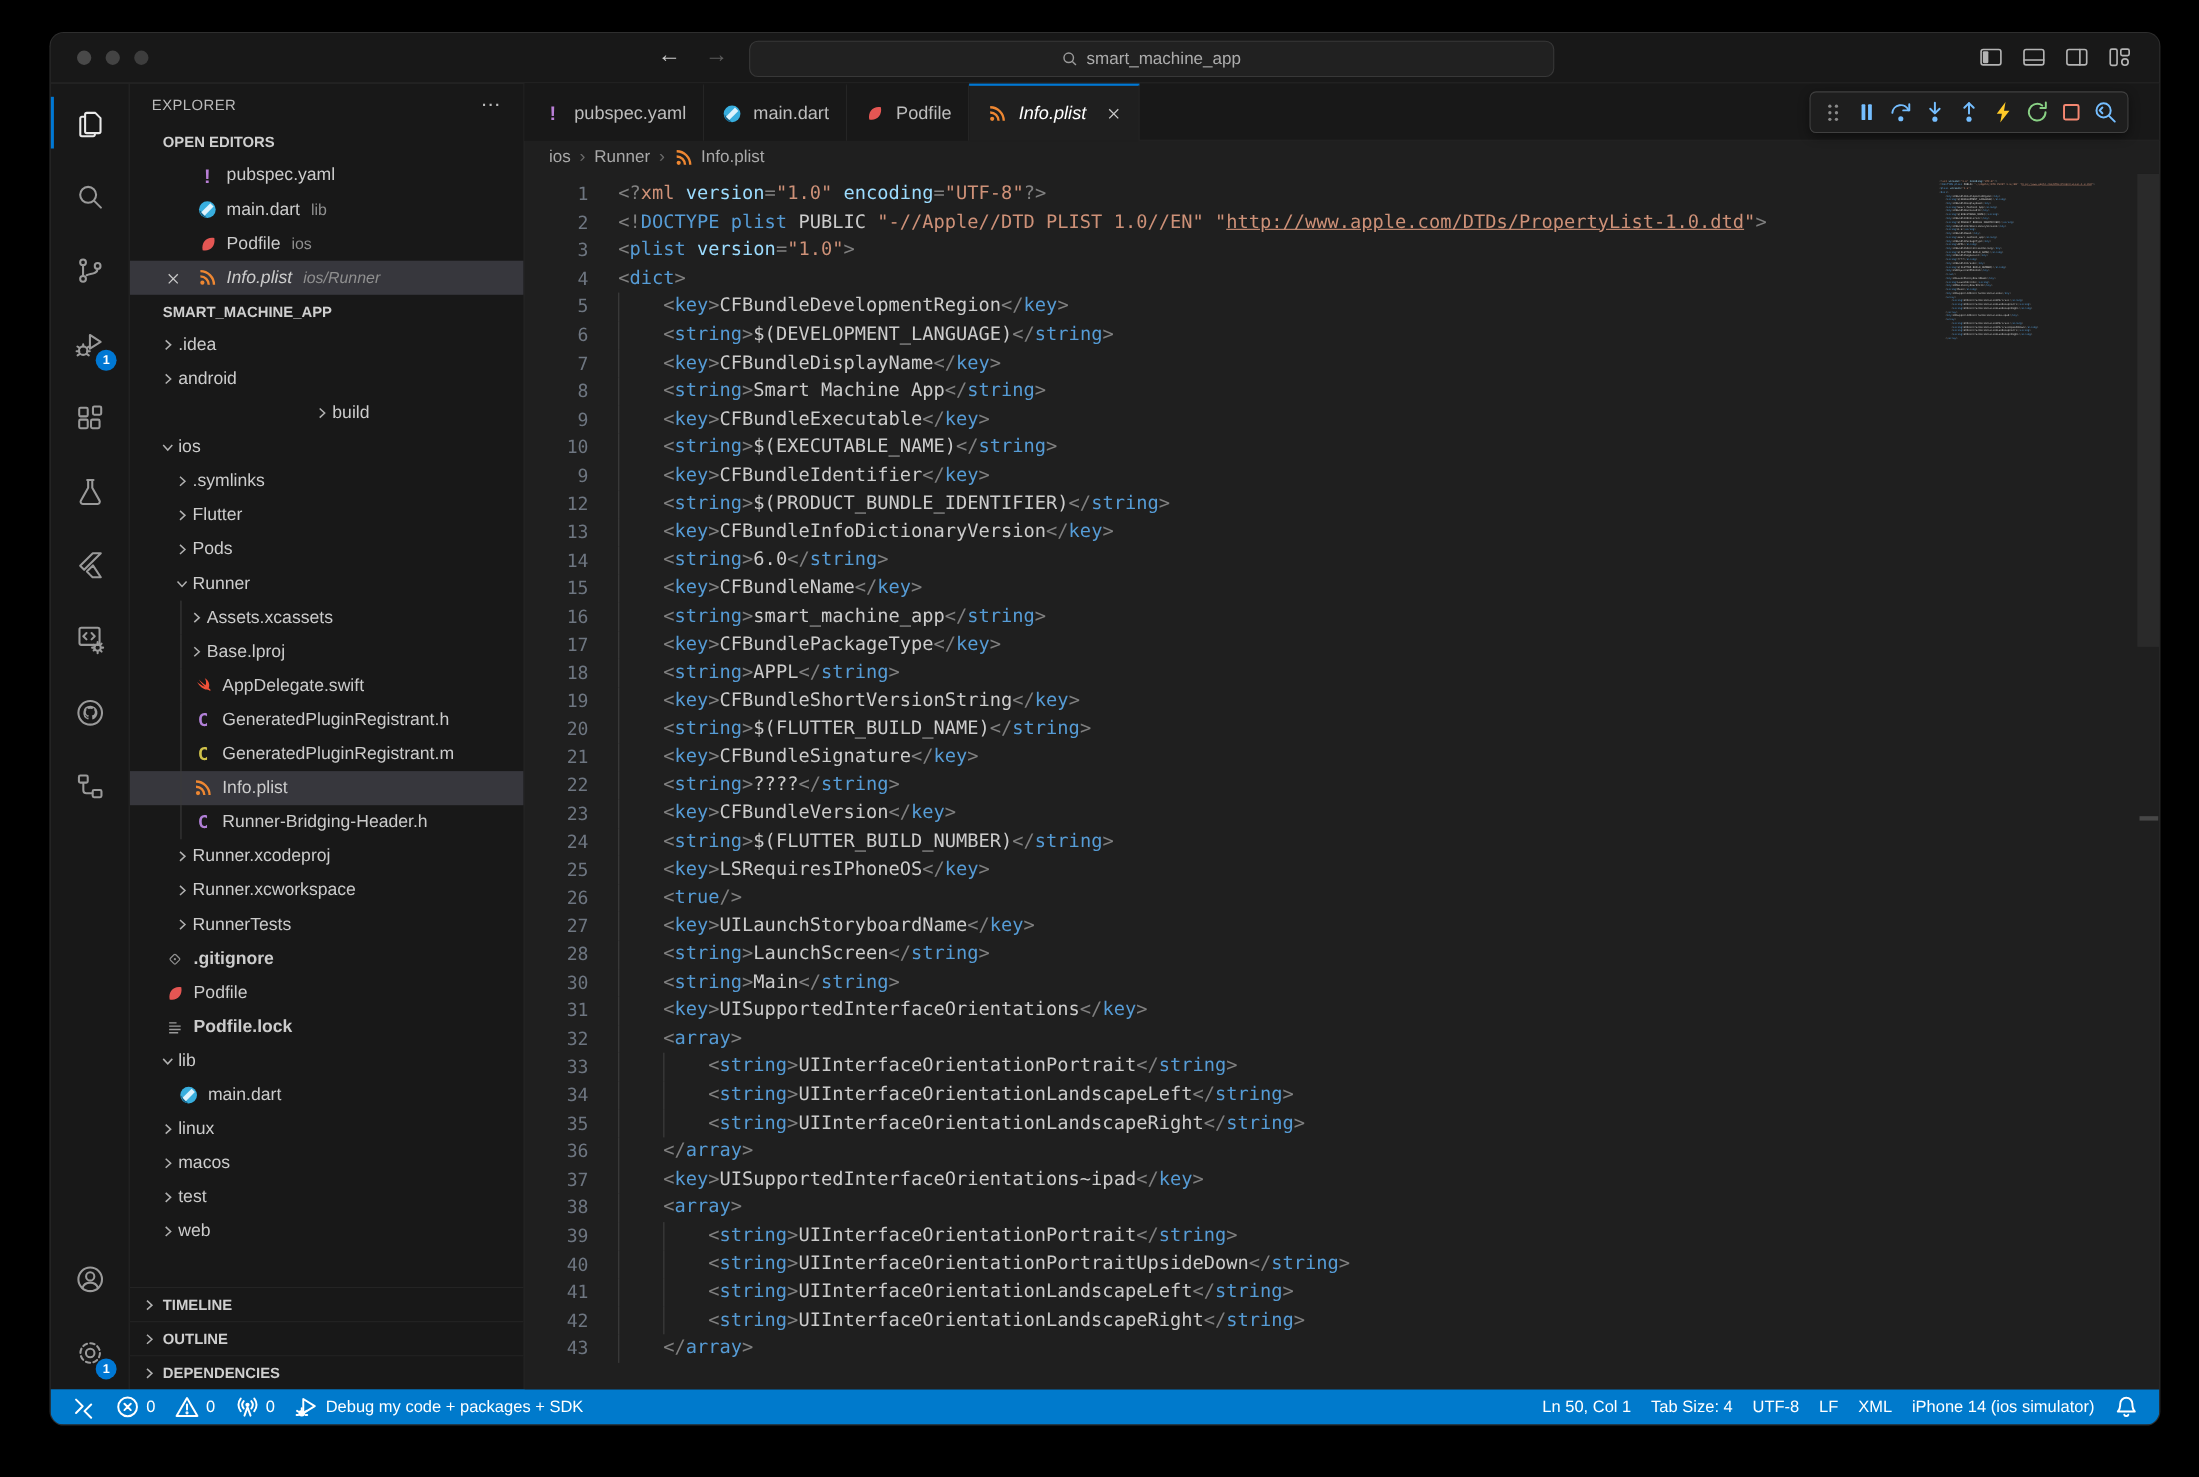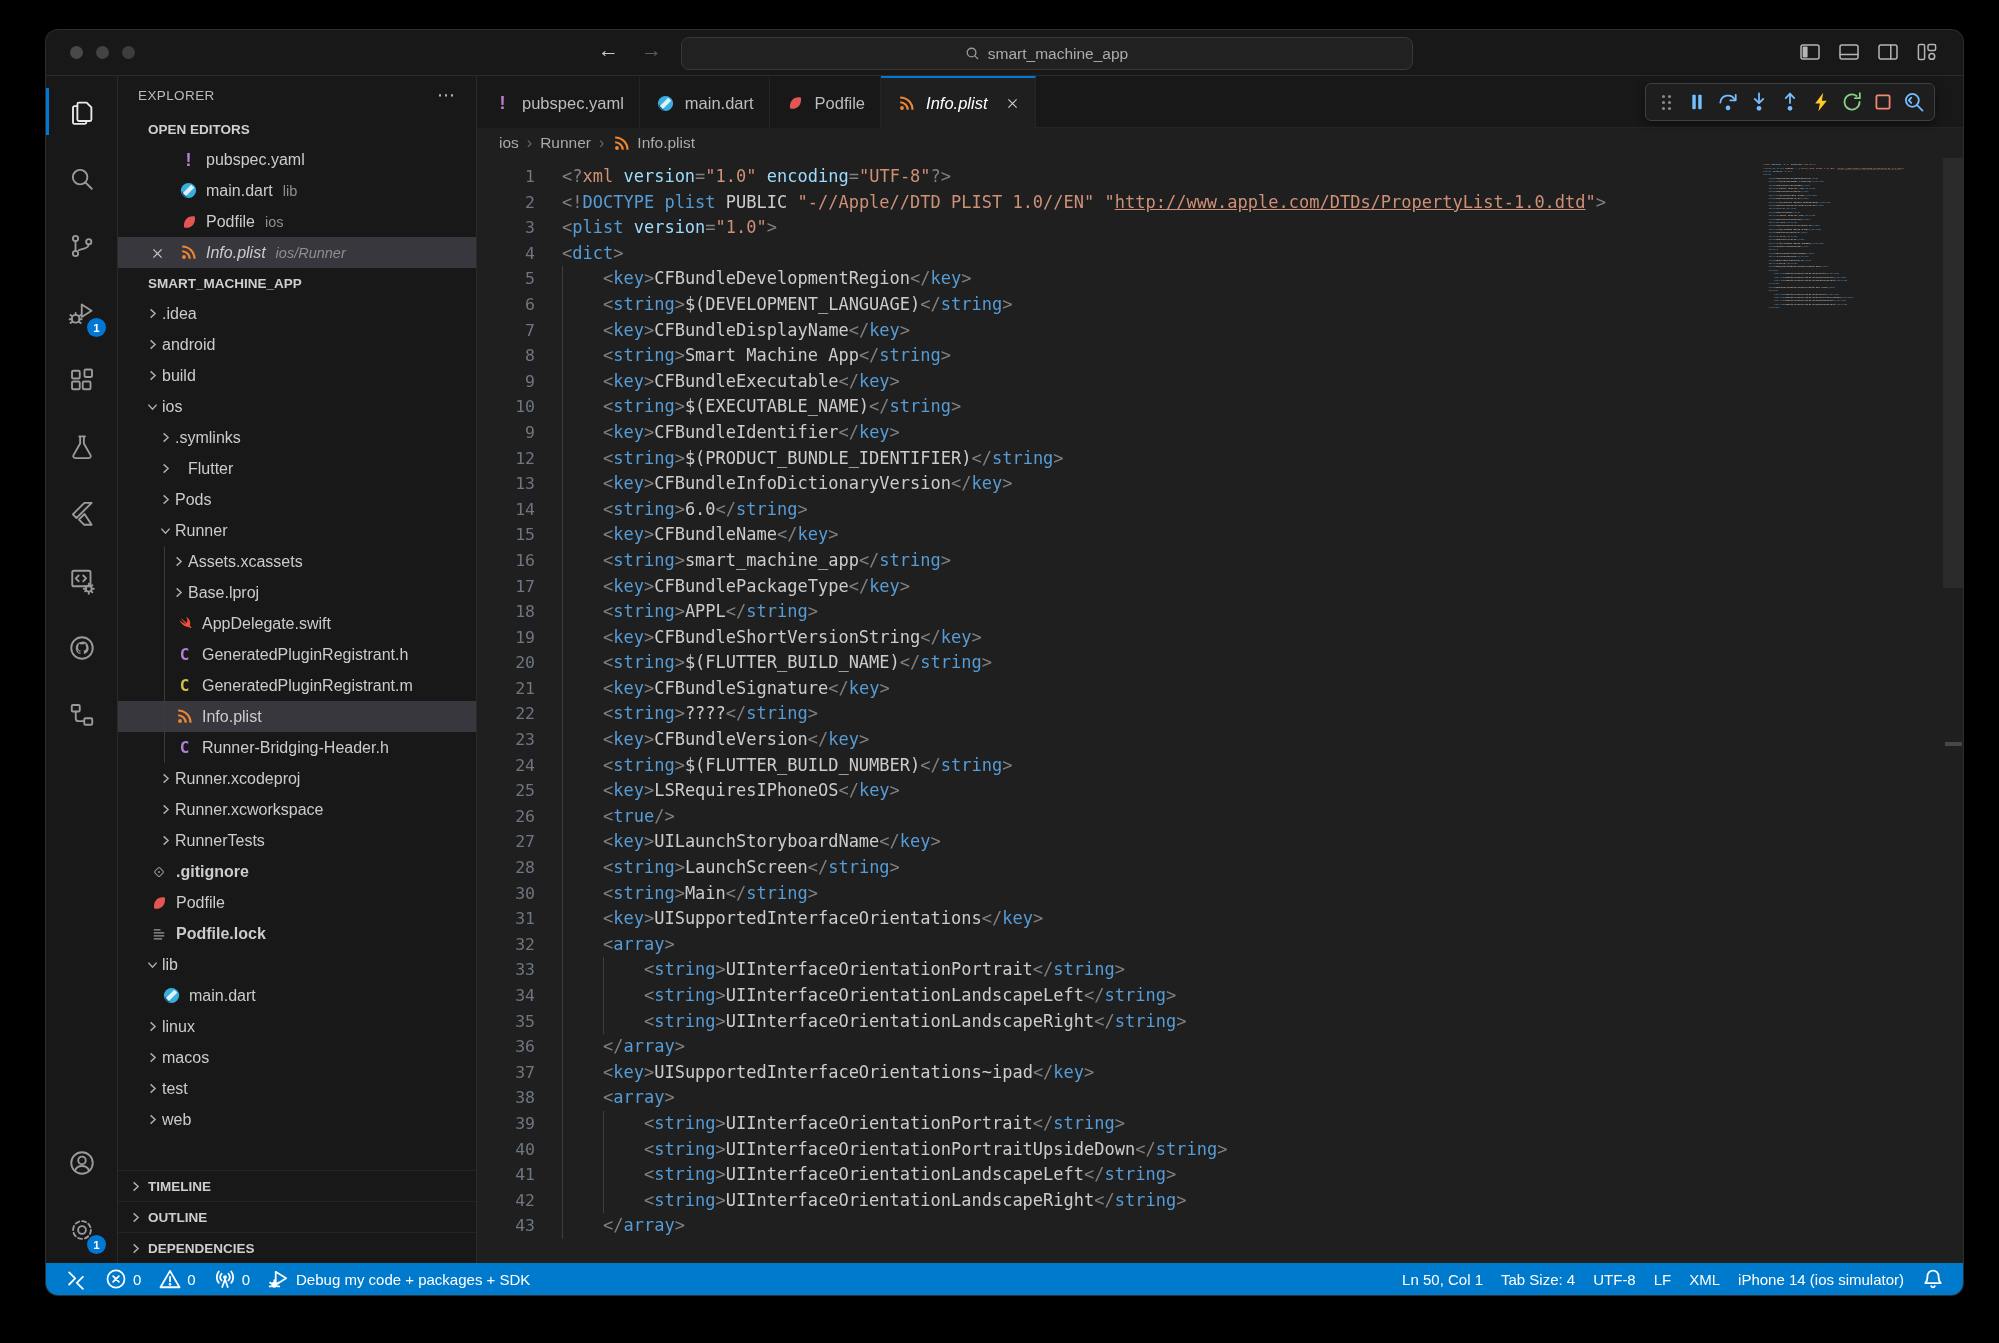--- a/index.html
+++ b/index.html
@@ -315,45 +315,45 @@
             <span class="label">.idea</span>
           </button>
           <button class="row" style="padding-left: 24px;">
             <span class="chev">
               <svg width="15" height="15" viewBox="0 0 16 16" fill="none" stroke="#b0b0b0" stroke-width="1.5">
                 <path d="M6 3.6l4.8 4.4L6 12.4"></path>
               </svg>
             </span>
             <span class="label">android</span>
           </button>
+          <button class="row" style="padding-left: 24px; justify-content: center;">
+            <span class="chev">
+              <svg width="15" height="15" viewBox="0 0 16 16" fill="none" stroke="#b0b0b0" stroke-width="1.5">
+                <path d="M6 3.6l4.8 4.4L6 12.4"></path>
+              </svg>
+            </span>
+            <span class="label">build</span>
+          </button>
           <button class="row" style="padding-left: 24px;">
             <span class="chev">
               <svg width="15" height="15" viewBox="0 0 16 16" fill="none" stroke="#b0b0b0" stroke-width="1.5">
-                <path d="M6 3.6l4.8 4.4L6 12.4"></path>
-              </svg>
-            </span>
-            <span class="label">build</span>
-          </button>
-          <button class="row" style="padding-left: 24px;">
-            <span class="chev">
-              <svg width="15" height="15" viewBox="0 0 16 16" fill="none" stroke="#b0b0b0" stroke-width="1.5">
                 <path d="M3.6 6l4.4 4.8L12.4 6"></path>
               </svg>
             </span>
             <span class="label">ios</span>
           </button>
           <button class="row" style="padding-left: 37px;">
             <span class="chev">
               <svg width="15" height="15" viewBox="0 0 16 16" fill="none" stroke="#b0b0b0" stroke-width="1.5">
                 <path d="M6 3.6l4.8 4.4L6 12.4"></path>
               </svg>
             </span>
             <span class="label">.symlinks</span>
           </button>
-          <button class="row" style="padding-left: 37px; gap: 13px;">
+          <button class="row" style="padding-left: 37px;">
             <span class="chev">
               <svg width="15" height="15" viewBox="0 0 16 16" fill="none" stroke="#b0b0b0" stroke-width="1.5">
                 <path d="M6 3.6l4.8 4.4L6 12.4"></path>
               </svg>
             </span>
             <span class="label">Flutter</span>
           </button>
           <button class="row" style="padding-left: 37px;">
             <span class="chev">
               <svg width="15" height="15" viewBox="0 0 16 16" fill="none" stroke="#b0b0b0" stroke-width="1.5">

